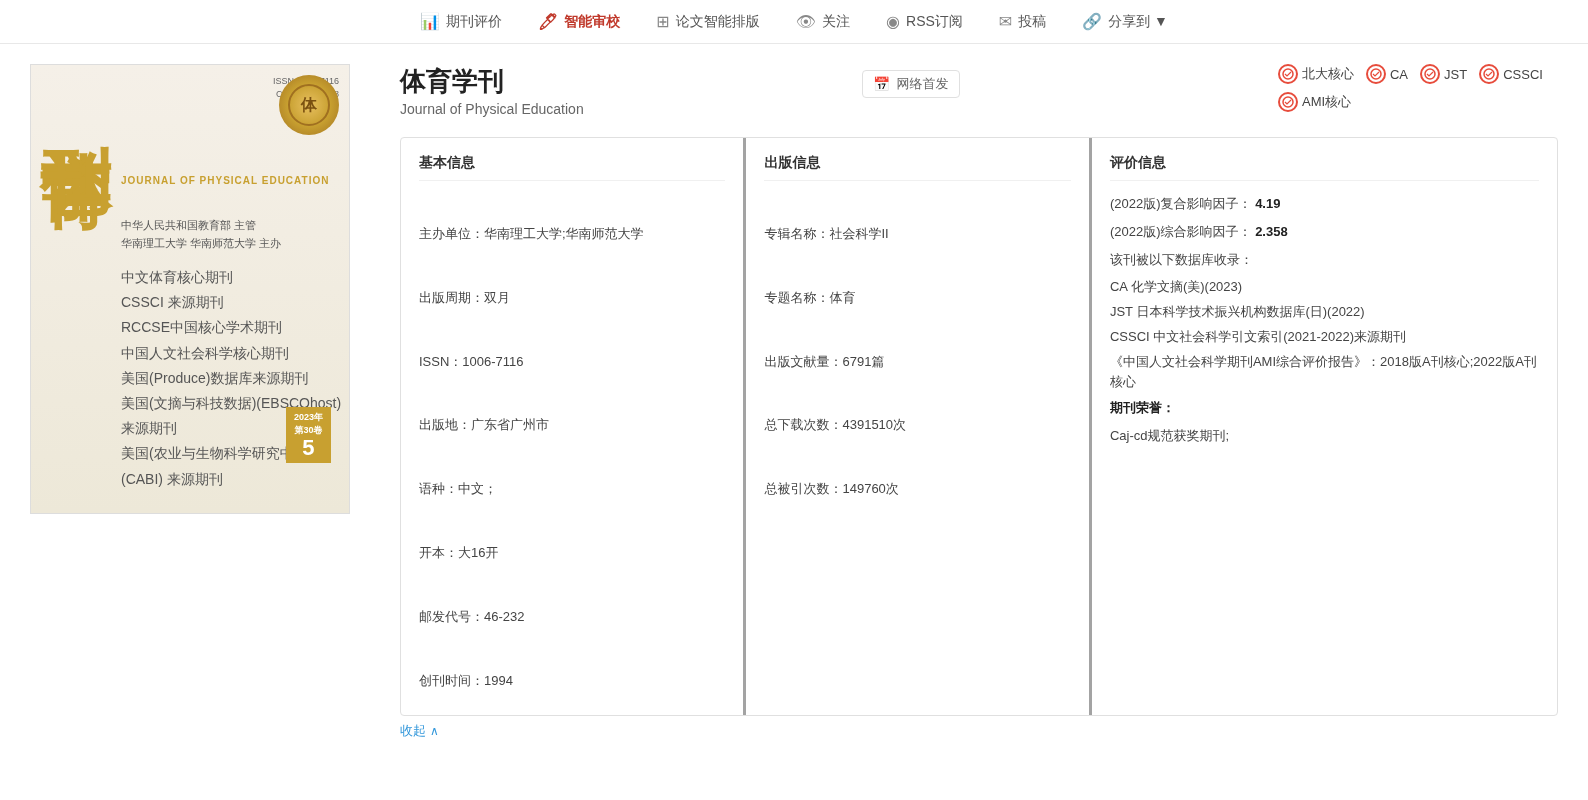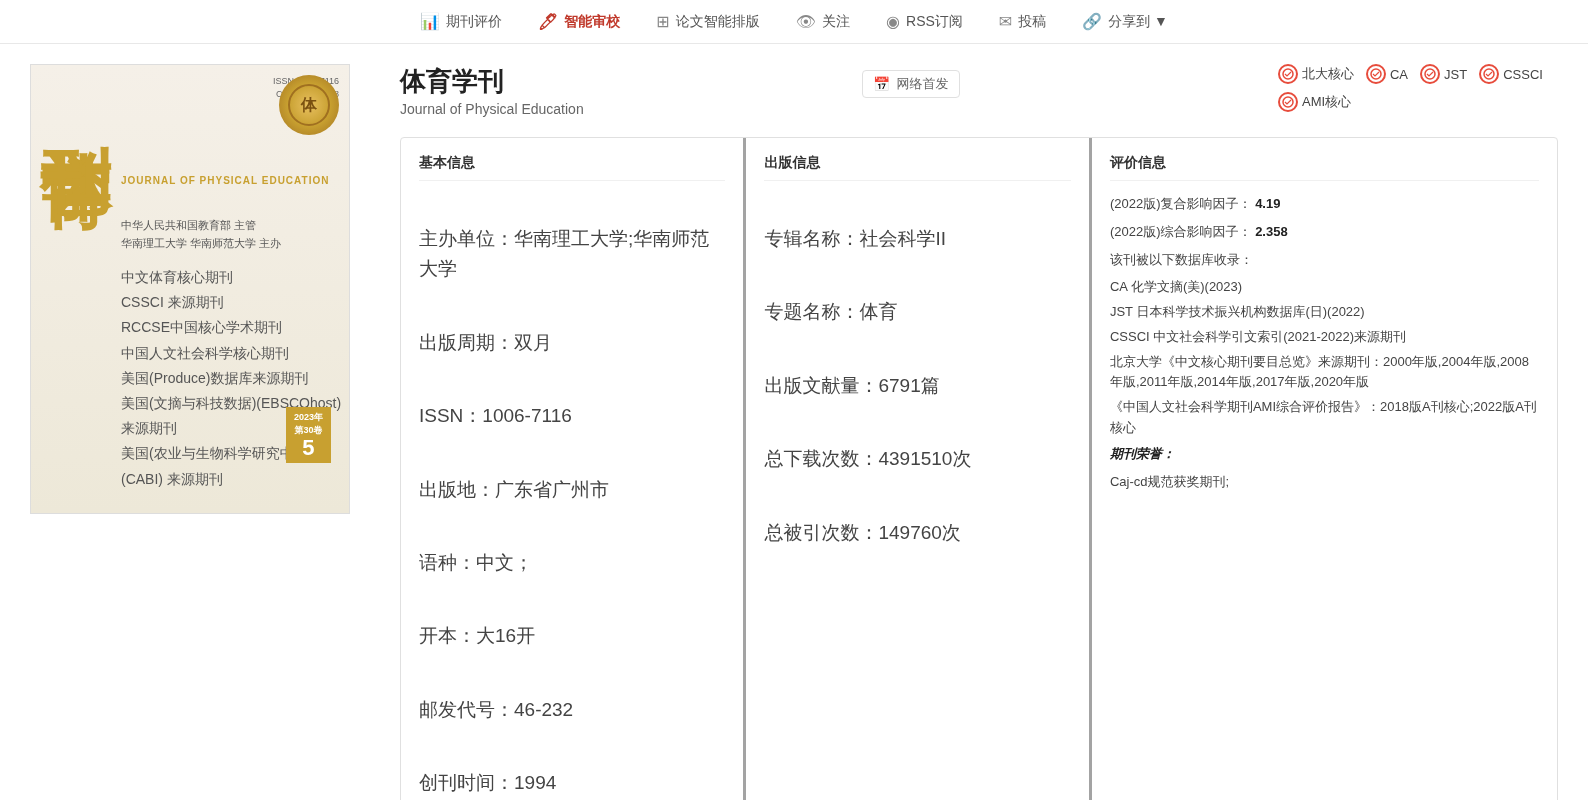--- a/index.html
+++ b/index.html
@@ -227,21 +227,21 @@
     .info-col:last-child { border-right: none; }
     .info-col-title {
       font-size: 14px;
       font-weight: bold;
       color: #333;
       margin-bottom: 12px;
       padding-bottom: 8px;
       border-bottom: 1px solid #f0f0f0;
     }
     .info-row {
-      font-size: 19px;
+      font-size: 13px;
       color: #444;
       margin-bottom: 8px;
       line-height: 1.6;
       margin-top: 43px;
     }
     
     .eval-col {
       flex: 1.4;
       padding: 16px 18px;
     }
@@ -449,24 +449,23 @@
           </div>
           <div class="eval-item">
             <span>(2022版)综合影响因子：</span>
             <strong>2.358</strong>
           </div>
           <div class="eval-item">该刊被以下数据库收录：</div>
           <div class="db-list" id="db-list">
               <div class="db-item">CA 化学文摘(美)(2023)</div>
               <div class="db-item">JST 日本科学技术振兴机构数据库(日)(2022)</div>
               <div class="db-item">CSSCI 中文社会科学引文索引(2021-2022)来源期刊</div>
-              <div class="db-item">北京大学《中文核心期刊要目总览》来源期刊：2000年版,2004年版,2008年版,2011年版,2014年版,2017年版,2020年版</div>
               <div class="db-item">《中国人文社会科学期刊AMI综合评价报告》：2018版A刊核心;2022版A刊核心</div>
             </div>
-          <div class="eval-item" style="margin-top:0;font-style:italic;">
+          <div class="eval-item" style="margin-top:0;">
             <strong>期刊荣誉：</strong>
           </div>
           <div class="eval-item">Caj-cd规范获奖期刊;</div>
         </div>
 
       </div>
 
       <div class="collapse-btn">
         <span>收起</span>
         <span class="collapse-arrow">∧</span>

